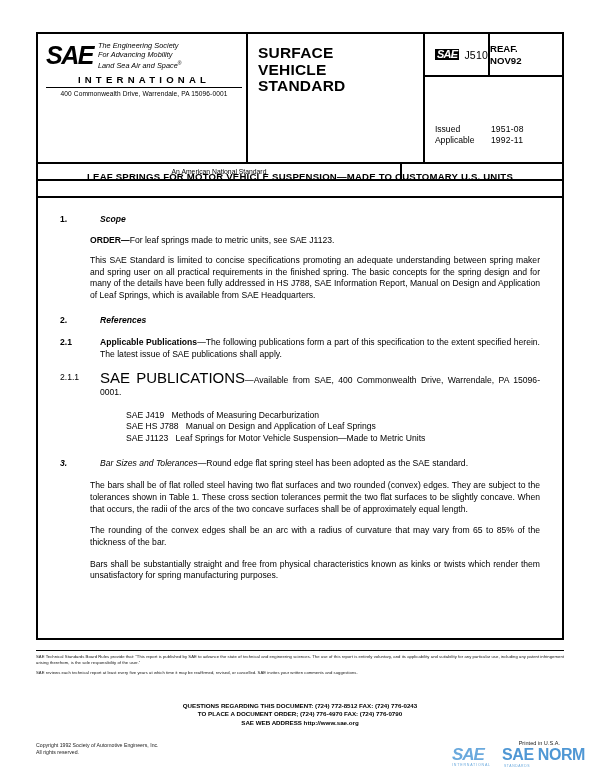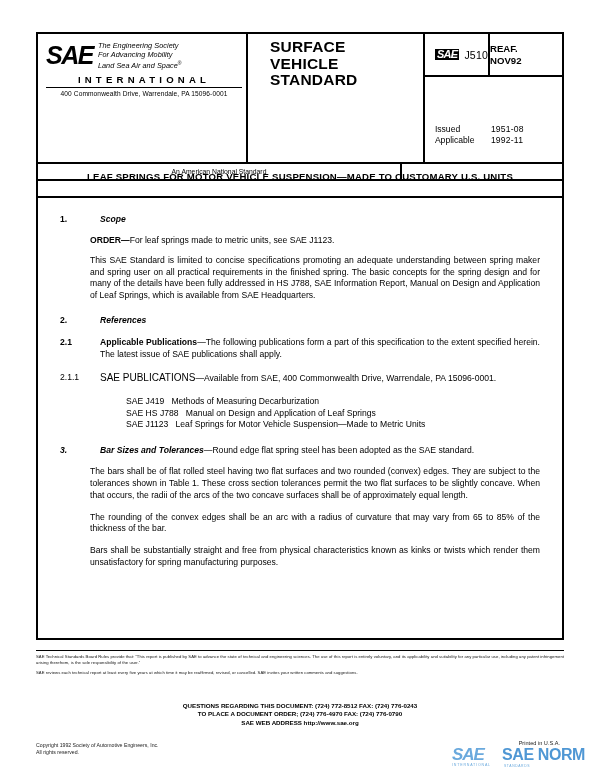--- a/index.html
+++ b/index.html
@@ -40,22 +40,21 @@
   .hdr-logo-cell {
     width: 210px;
     box-sizing: border-box;
     border-right: 2px solid #000;
     padding: 8px 6px 4px 8px;
   }
   .hdr-title-cell {
     width: 185px;
     box-sizing: border-box;
     border-right: 2px solid #000;
-    padding: 5px 0 4px 10px;
-    margin-left: 12px;
+    padding: 11px 0 4px 10px;
   }
   .hdr-right-cell {
     flex: 1;
     box-sizing: border-box;
     display: flex;
     flex-direction: column;
   }
 
   
   .sae-logo-wrap {
@@ -225,21 +224,21 @@
     font-weight: bold;
     font-style: italic;
   }
   .sec-num.plain { font-style: normal; font-weight: bold; }
   .sec-title {
     font-size: 8.6px;
     font-weight: bold;
     font-style: italic;
   }
   .sec-inline-title {
-    font-weight: bold;
+    font-weight: normal;
     font-style: italic;
   }
   .sec-inline-title-n {
     font-weight: bold;
     font-style: normal;
   }
 
   .para {
     font-size: 8.6px;
     line-height: 11.7px;
@@ -265,21 +264,21 @@
   }
   .hang .num.light { font-weight: normal; }
   .hang .txt {
     font-size: 8.6px;
     line-height: 11.7px;
     text-align: justify;
     flex: 1;
   }
   .smallcaps {
     font-variant: small-caps;
-    font-size: 10px;
+    font-size: 15px;
   }
 
   .pub-list {
     margin: 11px 0 0 66px;
     font-size: 8.6px;
     line-height: 11.6px;
   }
   .pub-list div { white-space: nowrap; }
   .pub-code { display: inline-block; }
 

